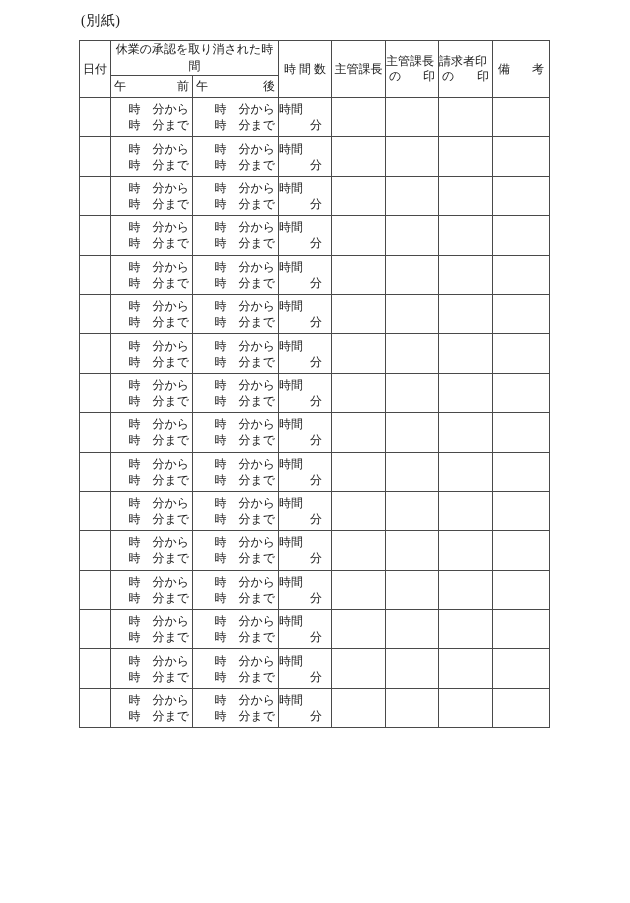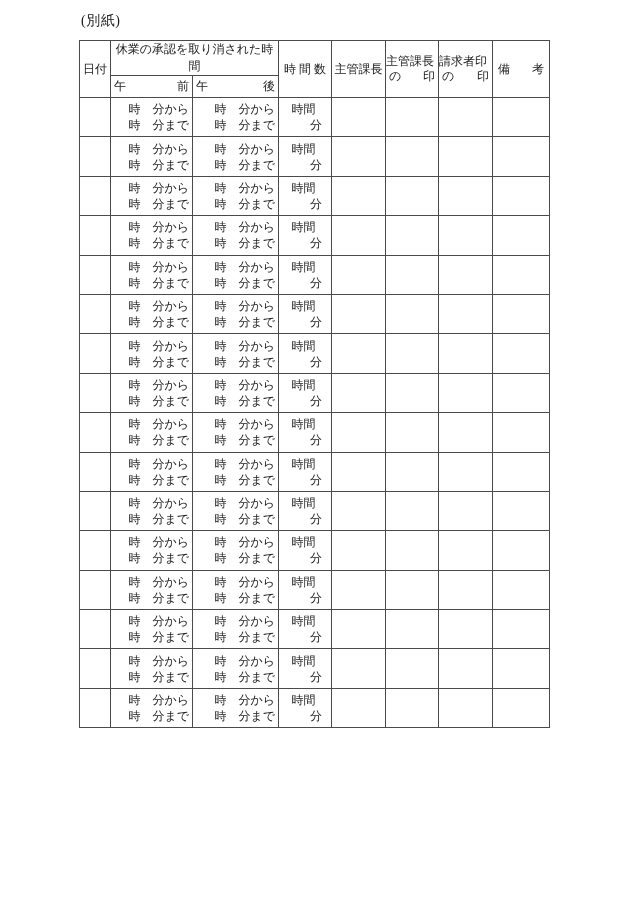--- a/index.html
+++ b/index.html
@@ -47,21 +47,21 @@
   .justify.wide { padding: 0 5px; }
   th .line1 { line-height: 15px; text-align: left; }
   .c-time div {
     line-height: 16px;
     text-align: right;
     padding-right: 3px;
     white-space: pre;
   }
   .c-hours .hline {
     line-height: 16px;
-    text-align: center;
+    text-align: left;
     padding-right: 3px;
   }
   .c-hours .mline {
     line-height: 16px;
     text-align: right;
     padding-right: 9px;
   }
   tbody td { height: 39.4px; }
 </style>
 </head>

